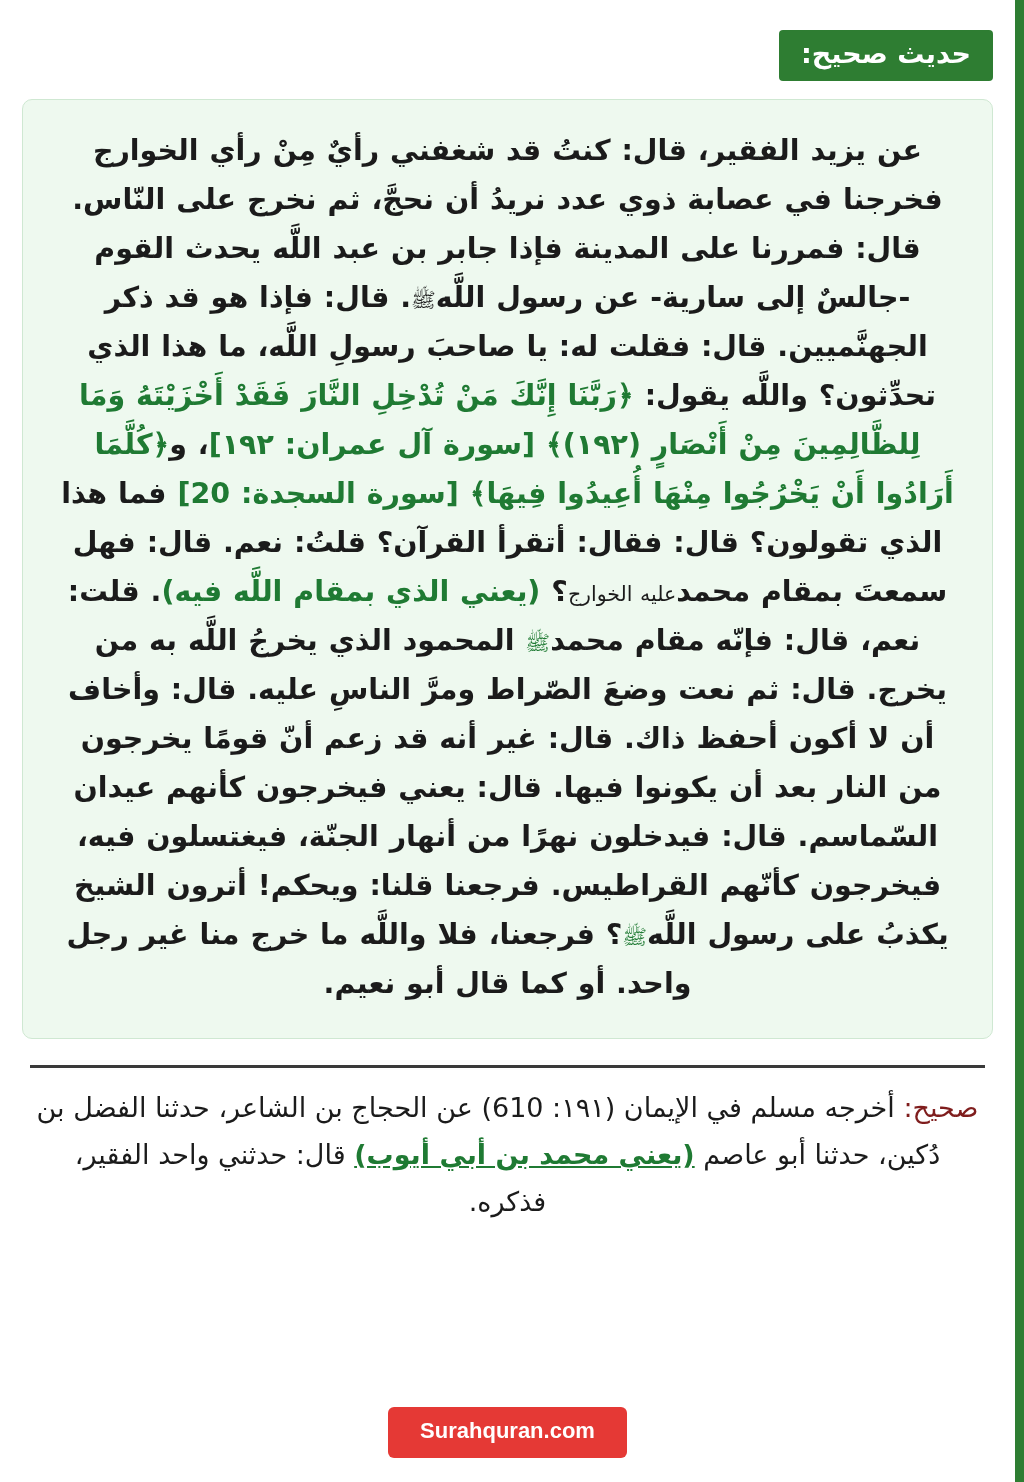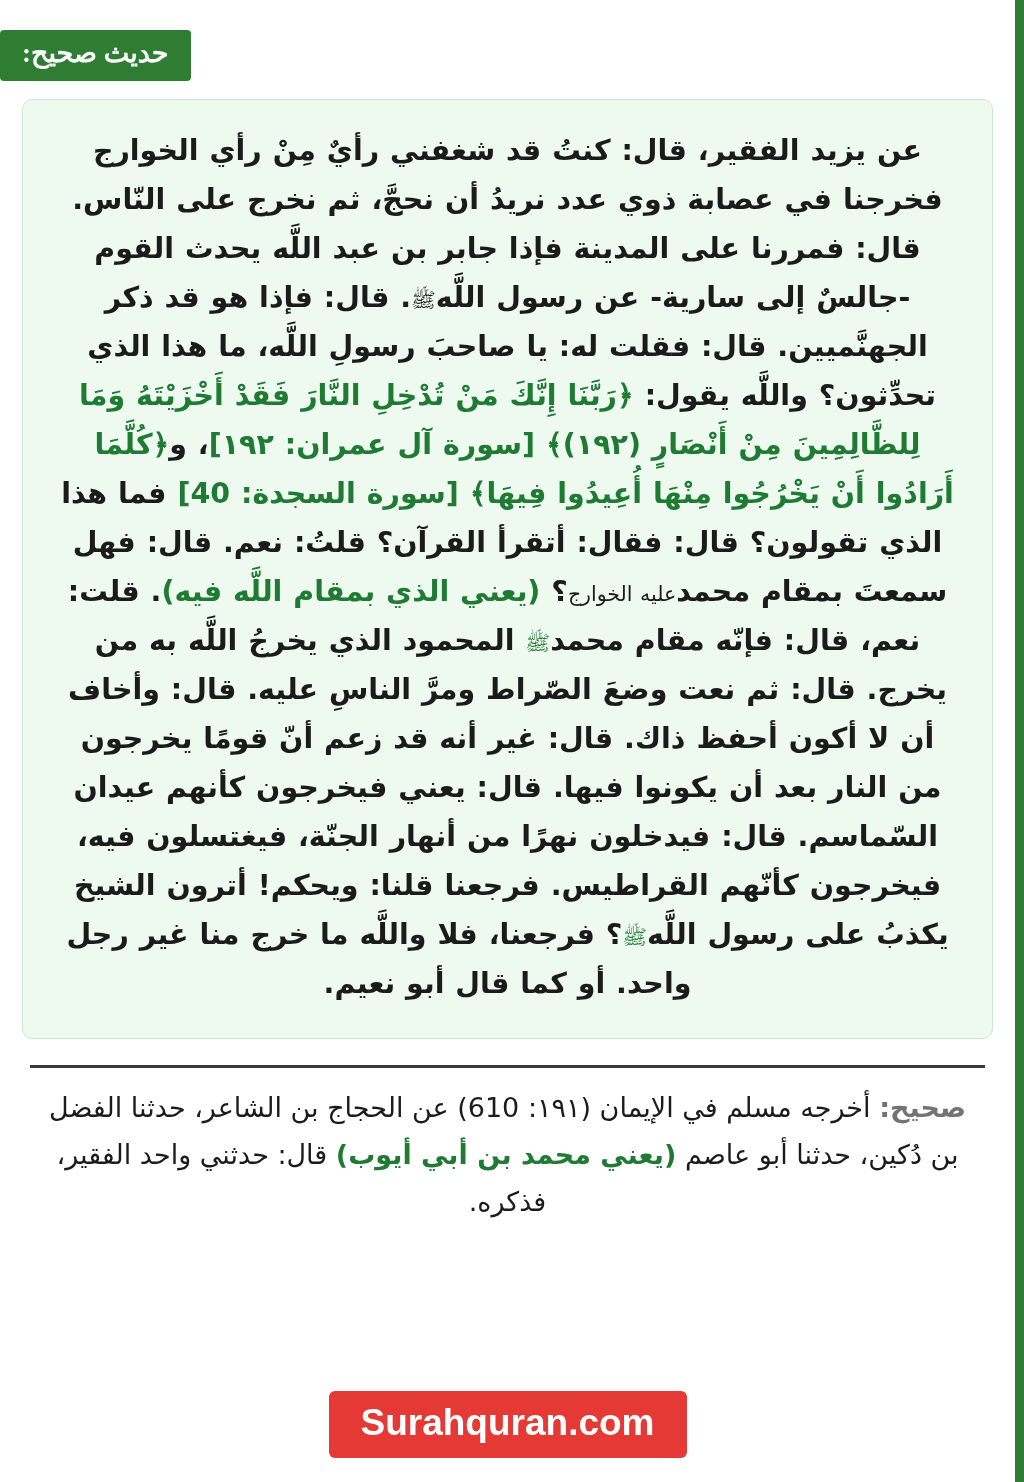--- a/index.html
+++ b/index.html
@@ -21,23 +21,22 @@
     box-sizing: border-box;
     border-right: 9px solid #2e7d32;
     background: #ffffff;
     display: flex;
     flex-direction: column;
   }
 
   
   .header-row {
     display: flex;
-    justify-content: flex-end;
+    justify-content: flex-start;
     padding: 30px 22px 0 0;
-    font-family: Liberation Serif, serif;
   }
   .badge {
     background: #2e7d32;
     color: #ffffff;
     font-size: 27px;
     font-weight: bold;
     padding: 9px 22px 12px 22px;
     border-radius: 4px;
     line-height: 1.1;
     letter-spacing: 0;
@@ -83,26 +82,27 @@
 
   
   .grading {
     margin: 16px 34px 0 34px;
     font-size: 27px;
     line-height: 1.75;
     color: #1b1b1b;
     text-align: center;
   }
   .grading .label {
-    color: #737373;
-    font-weight: bold;
+    color: #7f1d1d;
+    font-weight: normal;
   }
   .grading .green {
     color: #1f7a33;
     font-weight: bold;
+    text-decoration: underline;
   }
 
   
   .footer-wrap {
     margin-top: auto;
     display: flex;
     justify-content: center;
     padding-bottom: 24px;
   }
   .footer-bar {
@@ -113,38 +113,38 @@
     font-size: 30px;
     font-weight: bold;
     display: flex;
     align-items: baseline;
     gap: 14px;
     direction: rtl;
   }
   .footer-bar .site {
     direction: ltr;
     font-family: "Liberation Sans", sans-serif;
-    font-size: 37px;
+    font-size: 22px;
   }
 </style>
 </head>
 <body>
 
 <div class="page">
 
   <div class="header-row">
     <div class="badge">حديث صحيح:</div>
   </div>
 
   <div class="hadith-box">
     <div class="hadith-text">
       <span>عن يزيد الفقير، قال: كنتُ قد شغفني رأيٌ مِنْ رأي الخوارج فخرجنا في عصابة ذوي عدد نريدُ أن نحجَّ، ثم نخرج على النّاس. قال: فمررنا على المدينة فإذا جابر بن عبد اللَّه يحدث القوم -جالسٌ إلى سارية- عن رسول اللَّه</span><span class="sym">ﷺ</span><span>. قال: فإذا هو قد ذكر الجهنَّميين. قال: فقلت له: يا صاحبَ رسولِ اللَّه، ما هذا الذي تحدِّثون؟ واللَّه يقول:</span>
       <span class="green">﴿رَبَّنَا إِنَّكَ مَنْ تُدْخِلِ النَّارَ فَقَدْ أَخْزَيْتَهُ وَمَا لِلظَّالِمِينَ مِنْ أَنْصَارٍ (١٩٢)﴾</span>
       <span class="green">[سورة آل عمران: ١٩٢]</span><span>، و</span><span class="green">﴿كُلَّمَا أَرَادُوا أَنْ يَخْرُجُوا مِنْهَا أُعِيدُوا فِيهَا﴾</span>
-      <span class="green">[سورة السجدة: 40]</span>
+      <span class="green">[سورة السجدة: 20]</span>
       <span>فما هذا الذي تقولون؟ قال: فقال: أتقرأ القرآن؟ قلتُ: نعم. قال: فهل سمعتَ بمقام محمد</span><span class="sym">عليه الخوارج</span><span>؟</span>
       <span class="green">(يعني الذي بمقام اللَّه فيه)</span><span>. قلت: نعم، قال: فإنّه مقام محمد</span><span class="sym-g">ﷺ</span>
       <span>المحمود الذي يخرجُ اللَّه به من يخرج. قال: ثم نعت وضعَ الصّراط ومرَّ الناسِ عليه. قال: وأخاف أن لا أكون أحفظ ذاك. قال: غير أنه قد زعم أنّ قومًا يخرجون من النار بعد أن يكونوا فيها. قال: يعني فيخرجون كأنهم عيدان السّماسم. قال: فيدخلون نهرًا من أنهار الجنّة، فيغتسلون فيه، فيخرجون كأنّهم القراطيس. فرجعنا قلنا: ويحكم! أترون الشيخ يكذبُ على رسول اللَّه</span><span class="sym-g">ﷺ</span><span>؟ فرجعنا، فلا واللَّه ما خرج منا غير رجل واحد. أو كما قال أبو نعيم.</span>
     </div>
   </div>
 
   <hr class="divider">
 
   <div class="grading">
     <span class="label">صحيح:</span>

